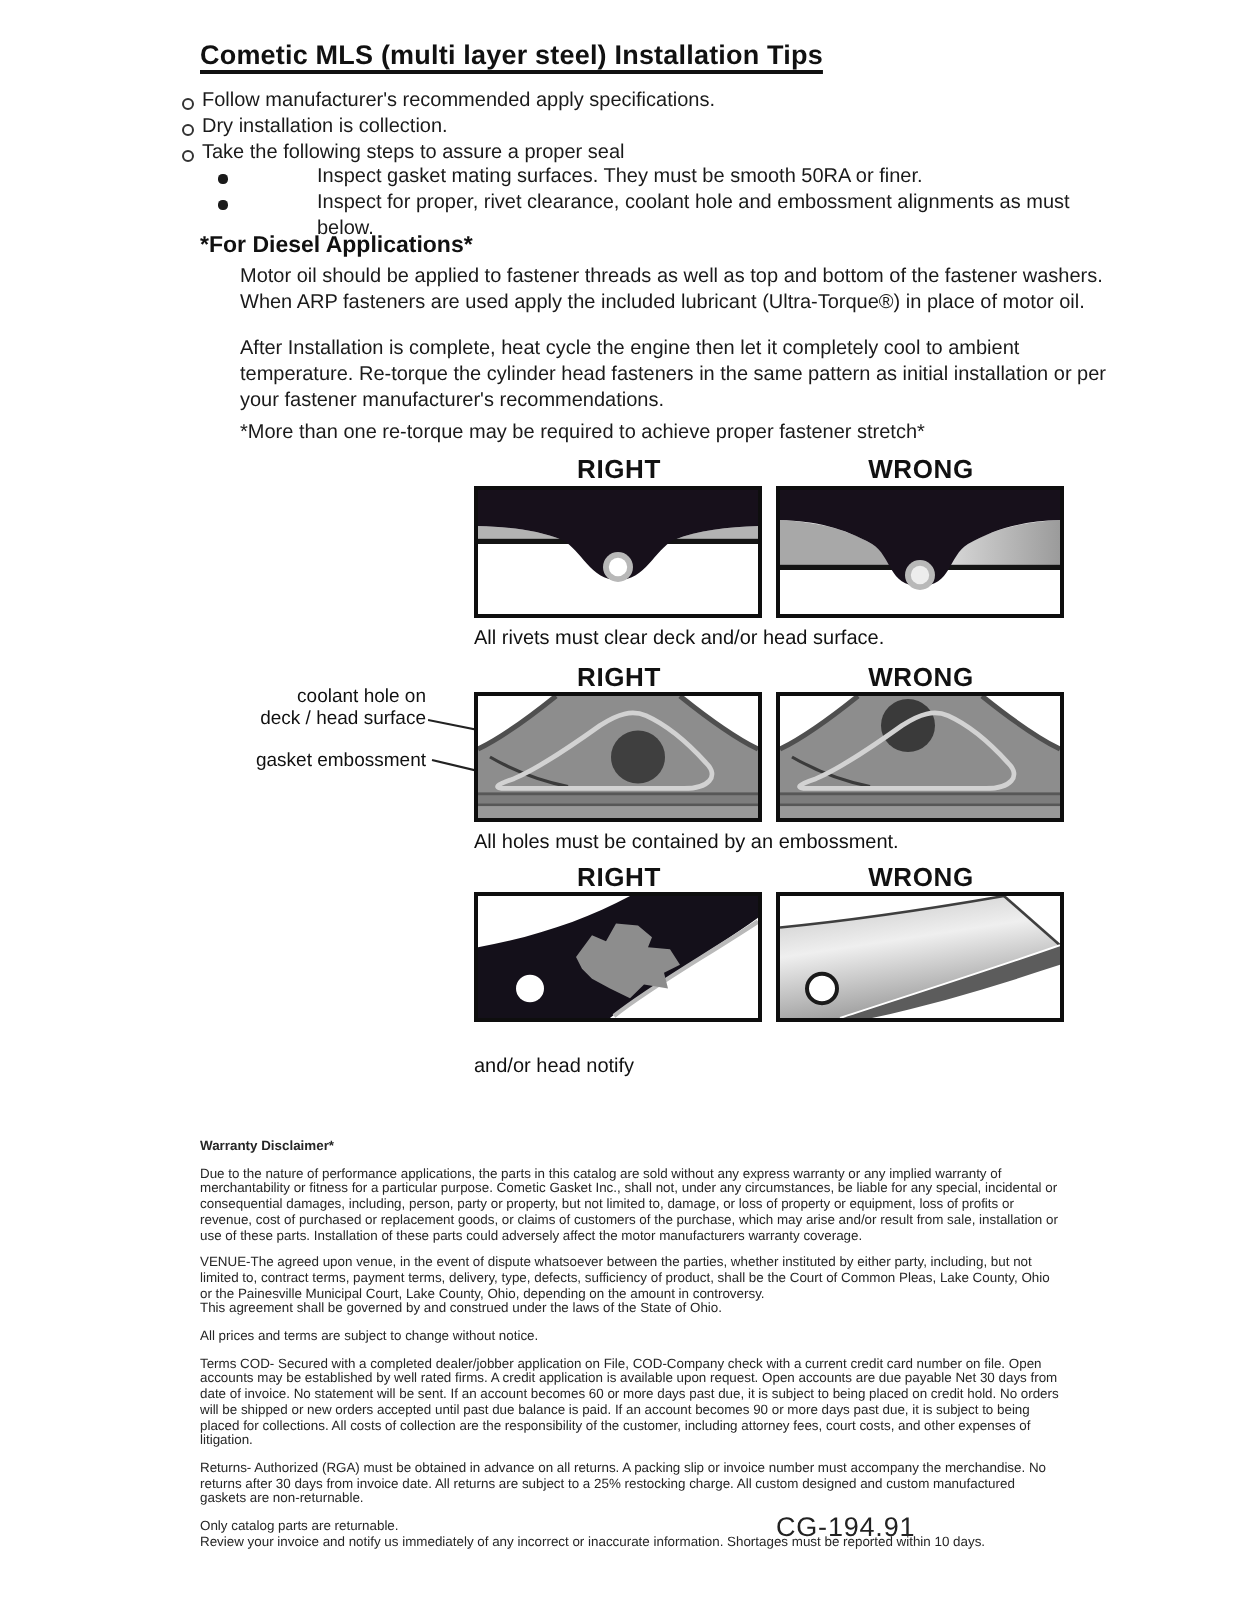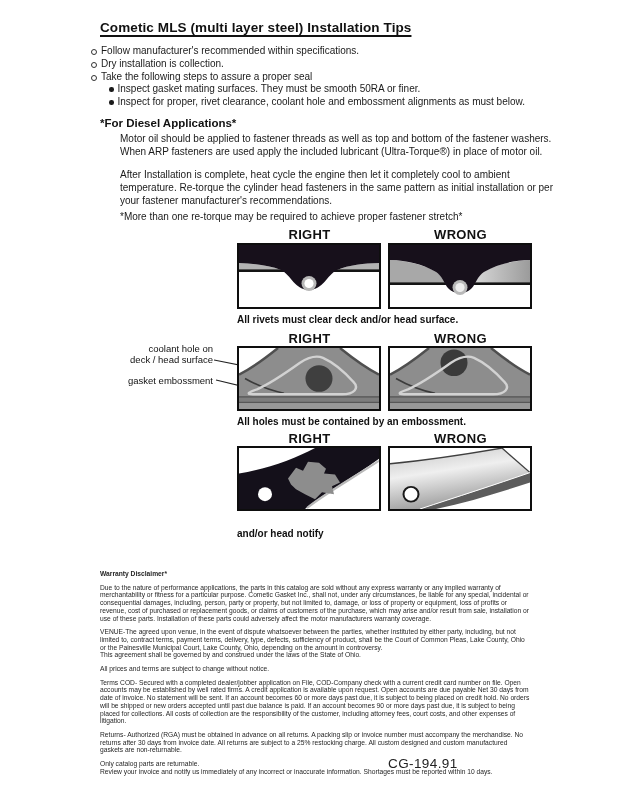--- a/index.html
+++ b/index.html
@@ -14,48 +14,48 @@
     text-decoration:underline;text-underline-offset:3px;text-decoration-thickness:1.5px;
     letter-spacing:.1px;
     text-align:right;
   }
   .bullets{left:91px;top:45px;width:445px;font-size:10px;line-height:12.8px;}
   .bullet-row{display:flex;align-items:flex-start;}
   .b-ico{
     width:4px;height:4px;border:1px solid #333;border-radius:50%;
     display:inline-block;margin:4px 4px 0 0;flex:0 0 auto;
   }
-  .sub{margin-left:18px;}
+  .sub{margin-left:18px;gap:41px;}
   .s-ico{
     width:4.5px;height:4.5px;background:#1a1a1a;border-radius:50%;
     display:inline-block;margin:4px 4px 0 0;flex:0 0 auto;
   }
   .h2{left:100px;top:117px;font-size:11.5px;font-weight:bold;color:#111;}
   .para{left:100px;width:434px;font-size:10px;line-height:12.8px;margin-left:20px;}
   .rw-label{font-size:13px;font-weight:bold;text-align:center;width:145px;color:#111;letter-spacing:.3px;}
   .dbox{
     width:140px;height:62px;border:2.5px solid #0e0e0e;background:#fff;
   }
   .dbox svg{display:block;width:140px;height:62px;}
-  .caption{font-size:10px;line-height:11.5px;color:#111;font-weight:bold;}
+  .caption{font-size:10px;line-height:11.5px;color:#111;}
   .side-label{font-size:9.5px;line-height:11px;text-align:right;color:#111;}
   .legal{left:100px;top:570px;width:430px;font-size:6.7px;line-height:7.7px;color:#262626;}
   .legal p{margin:0 0 6px 0;}
   .legal .lh{font-weight:bold;}
   .footer-code{left:388px;top:756px;font-size:13.5px;color:#222;letter-spacing:.4px;}
 </style>
 </head>
 <body>
 
 <div class="abs page-title">Cometic MLS (multi layer steel) Installation Tips</div>
 
 <div class="abs bullets">
   <div class="bullet-row">
     <span class="b-ico"></span>
-    <span>Follow manufacturer's recommended within specifications.</span>
+    <span>Follow manufacturer's recommended apply specifications.</span>
   </div>
   <div class="bullet-row">
     <span class="b-ico"></span>
     <span>Dry installation is collection.</span>
   </div>
   <div class="bullet-row">
     <span class="b-ico"></span>
     <span>Take the following steps to assure a proper seal</span>
   </div>
   <div class="bullet-row sub">

